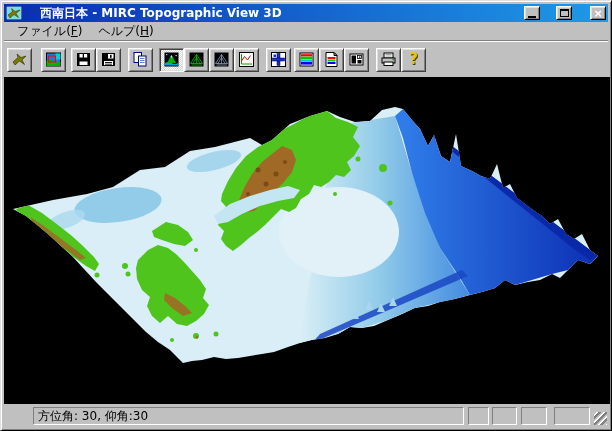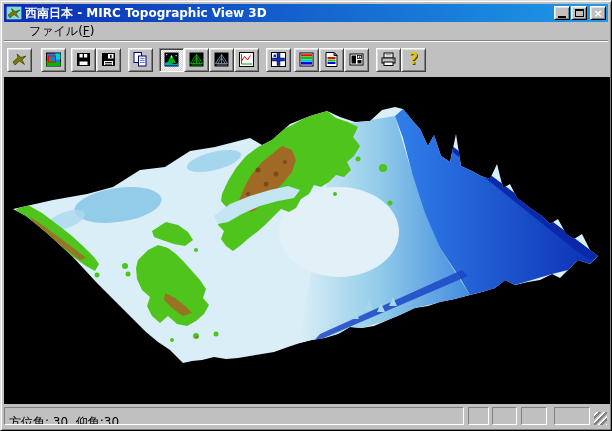--- a/index.html
+++ b/index.html
@@ -8,36 +8,36 @@
     background:var(--face,#c0c0c0);
     border:1px solid;border-color:#dfdfdf #000 #000 #dfdfdf;
     box-shadow:inset 1px 1px 0 #fff, inset -1px -1px 0 #808080;
     font-family:"DejaVu Sans","Liberation Sans",sans-serif;font-size:12px;color:#000;
     overflow:hidden;
   }
   
   .titlebar{
     position:absolute;left:3px;top:3px;right:3px;height:18px;
     background:linear-gradient(90deg,var(--tb1,#0a2cb4),var(--tb2,#1e9ae8));
-    display:flex;align-items:center;color:var(--title-text,#fff);
+    display:flex;align-items:center;color:var(--title-text,#fff);gap:15px;
   }
   .title-icon{width:16px;height:14px;margin:0 3px 0 2px;flex:0 0 auto;}
   .title-text{flex:1;font-weight:bold;font-size:12px;white-space:nowrap;overflow:hidden;line-height:18px;}
   .winbtn{
     width:16px;height:14px;margin-left:1px;background:#c0c0c0;
     border:1px solid;border-color:#fff #000 #000 #fff;
     box-shadow:inset 1px 1px 0 #dfdfdf, inset -1px -1px 0 #808080;
     display:flex;align-items:center;justify-content:center;box-sizing:border-box;
     font-size:11px;font-weight:bold;line-height:1;
   }
   .winbtn.close{margin-left:3px;margin-right:2px;}
   .i-min{width:8px;height:2px;background:#000;margin-top:7px;}
   .i-max{width:9px;height:8px;border:1px solid #000;border-top-width:2px;box-sizing:border-box;}
   
-  .menubar{position:absolute;left:20px;top:21px;right:3px;height:18px;display:flex;align-items:center;}
+  .menubar{position:absolute;left:8px;top:21px;right:3px;height:18px;display:flex;align-items:center;}
   .menu-item{padding:1px 8px;white-space:nowrap;}
   .menu-item .key{text-decoration:underline;}
   
   .toolbar{
     position:absolute;left:3px;top:39px;right:3px;height:37px;
     border-top:1px solid #808080;box-shadow:inset 0 1px 0 #fff;
     display:flex;align-items:center;
   }
   .tb{
     width:25px;height:24px;box-sizing:border-box;background:#c0c0c0;
@@ -56,21 +56,21 @@
   .help-q{font-weight:bold;font-size:15px;color:#e8c400;text-shadow:1px 1px 0 #404000;line-height:17px;text-align:center;width:17px;}
   
   .view{position:absolute;left:3px;top:76px;width:606px;height:327px;background:var(--view-bg,#000);}
   .view svg{display:block;width:606px;height:327px;}
   
   .statusbar{position:absolute;left:3px;bottom:3px;right:3px;height:24px;display:flex;}
   .panel{
     border:1px solid;border-color:#808080 #fff #fff #808080;
     height:18px;margin-top:4px;box-sizing:border-box;
   }
-  .panel.main{flex:1 1 auto;padding:7px 4px;white-space:nowrap;overflow:hidden;font-size:12px;line-height:15px;}
+  .panel.main{flex:1 1 auto;padding:1px 4px;white-space:nowrap;overflow:hidden;font-size:12px;line-height:15px;margin-left:29px;}
   .p1{width:21px;margin-left:4px}.p2{width:25px;margin-left:3px}.p3{width:26px;margin-left:4px}.p4{width:36px;margin-left:7px}
   .grip{
     width:13px;height:13px;margin:9px 1px 0 4px;flex:0 0 auto;
     background:repeating-linear-gradient(135deg,#c0c0c0 0 2px,#fff 2px 3px,#808080 3px 5px);
   }
 </style>
 </head>
 <body>
 
 <div class="window">
@@ -89,20 +89,21 @@
     <span class="winbtn">
         <span class="i-max"></span>
       </span>
     <span class="winbtn close">
         <span>×</span>
       </span>
   </div>
 
   <div class="menubar">
     <span class="menu-item"><span>ファイル(</span><span class="key">F</span><span>)</span></span>
+    <span class="menu-item"><span>ヘルプ(</span><span class="key">H</span><span>)</span></span>
   </div>
 
   <div class="toolbar">
     <div class="tb m3">
         <span class="ticon">
       <svg viewBox="0 0 17 17">
             <path d="M2,11 L7,6.5 L6,3 L10,6.5 L15,5 L11,9 L13.5,13.5 L8.5,10 L4,14 Z" fill="#7a7a00" stroke="#2a2a00" stroke-width="0.6"></path>
           </svg>
     </span>
       </div>

